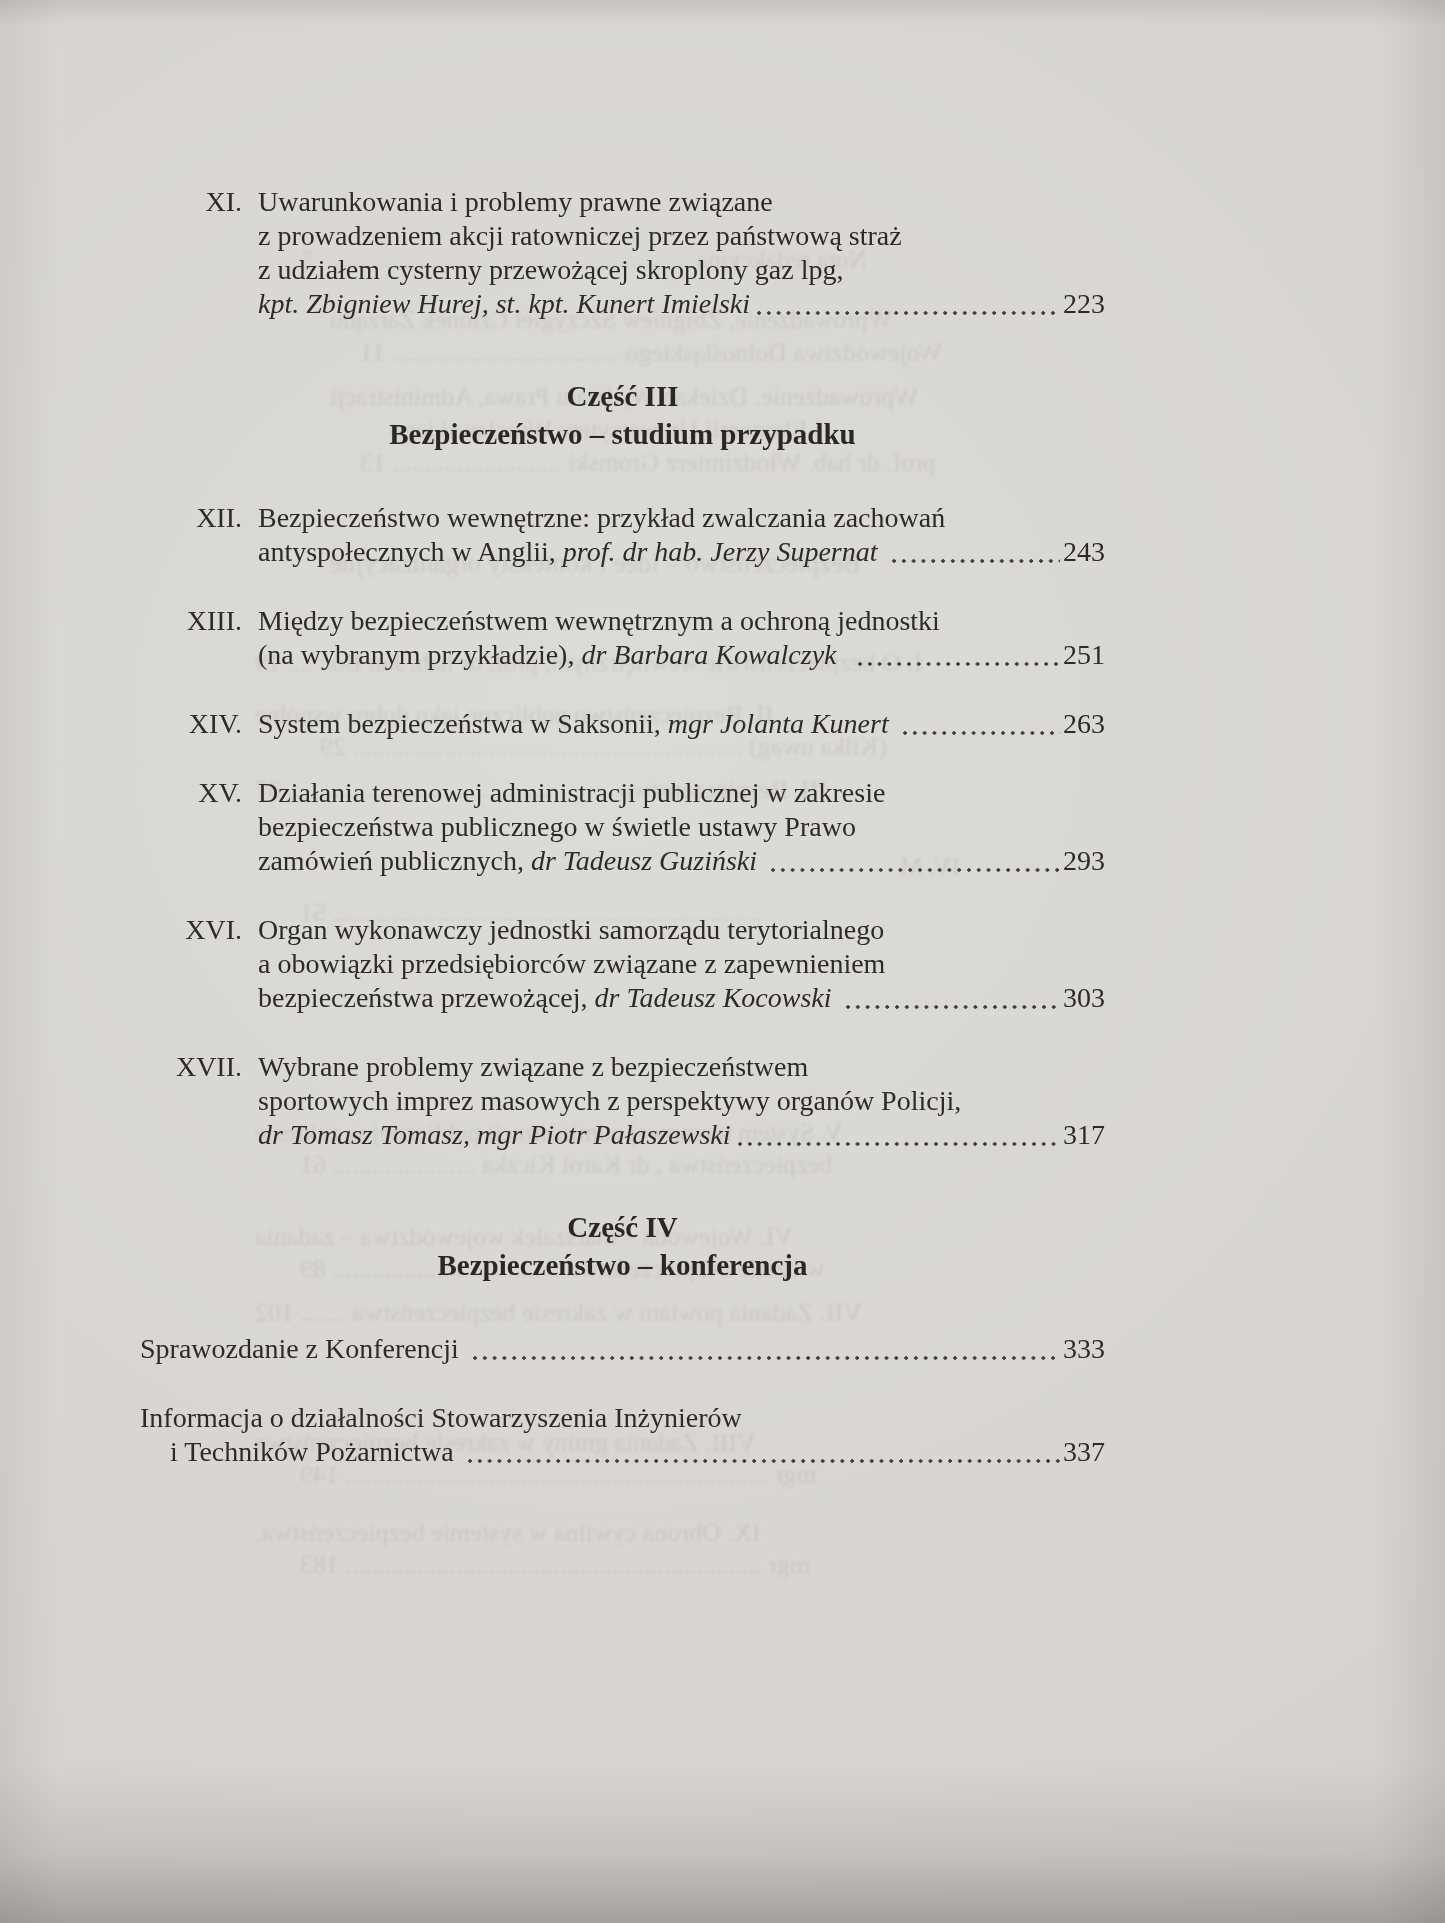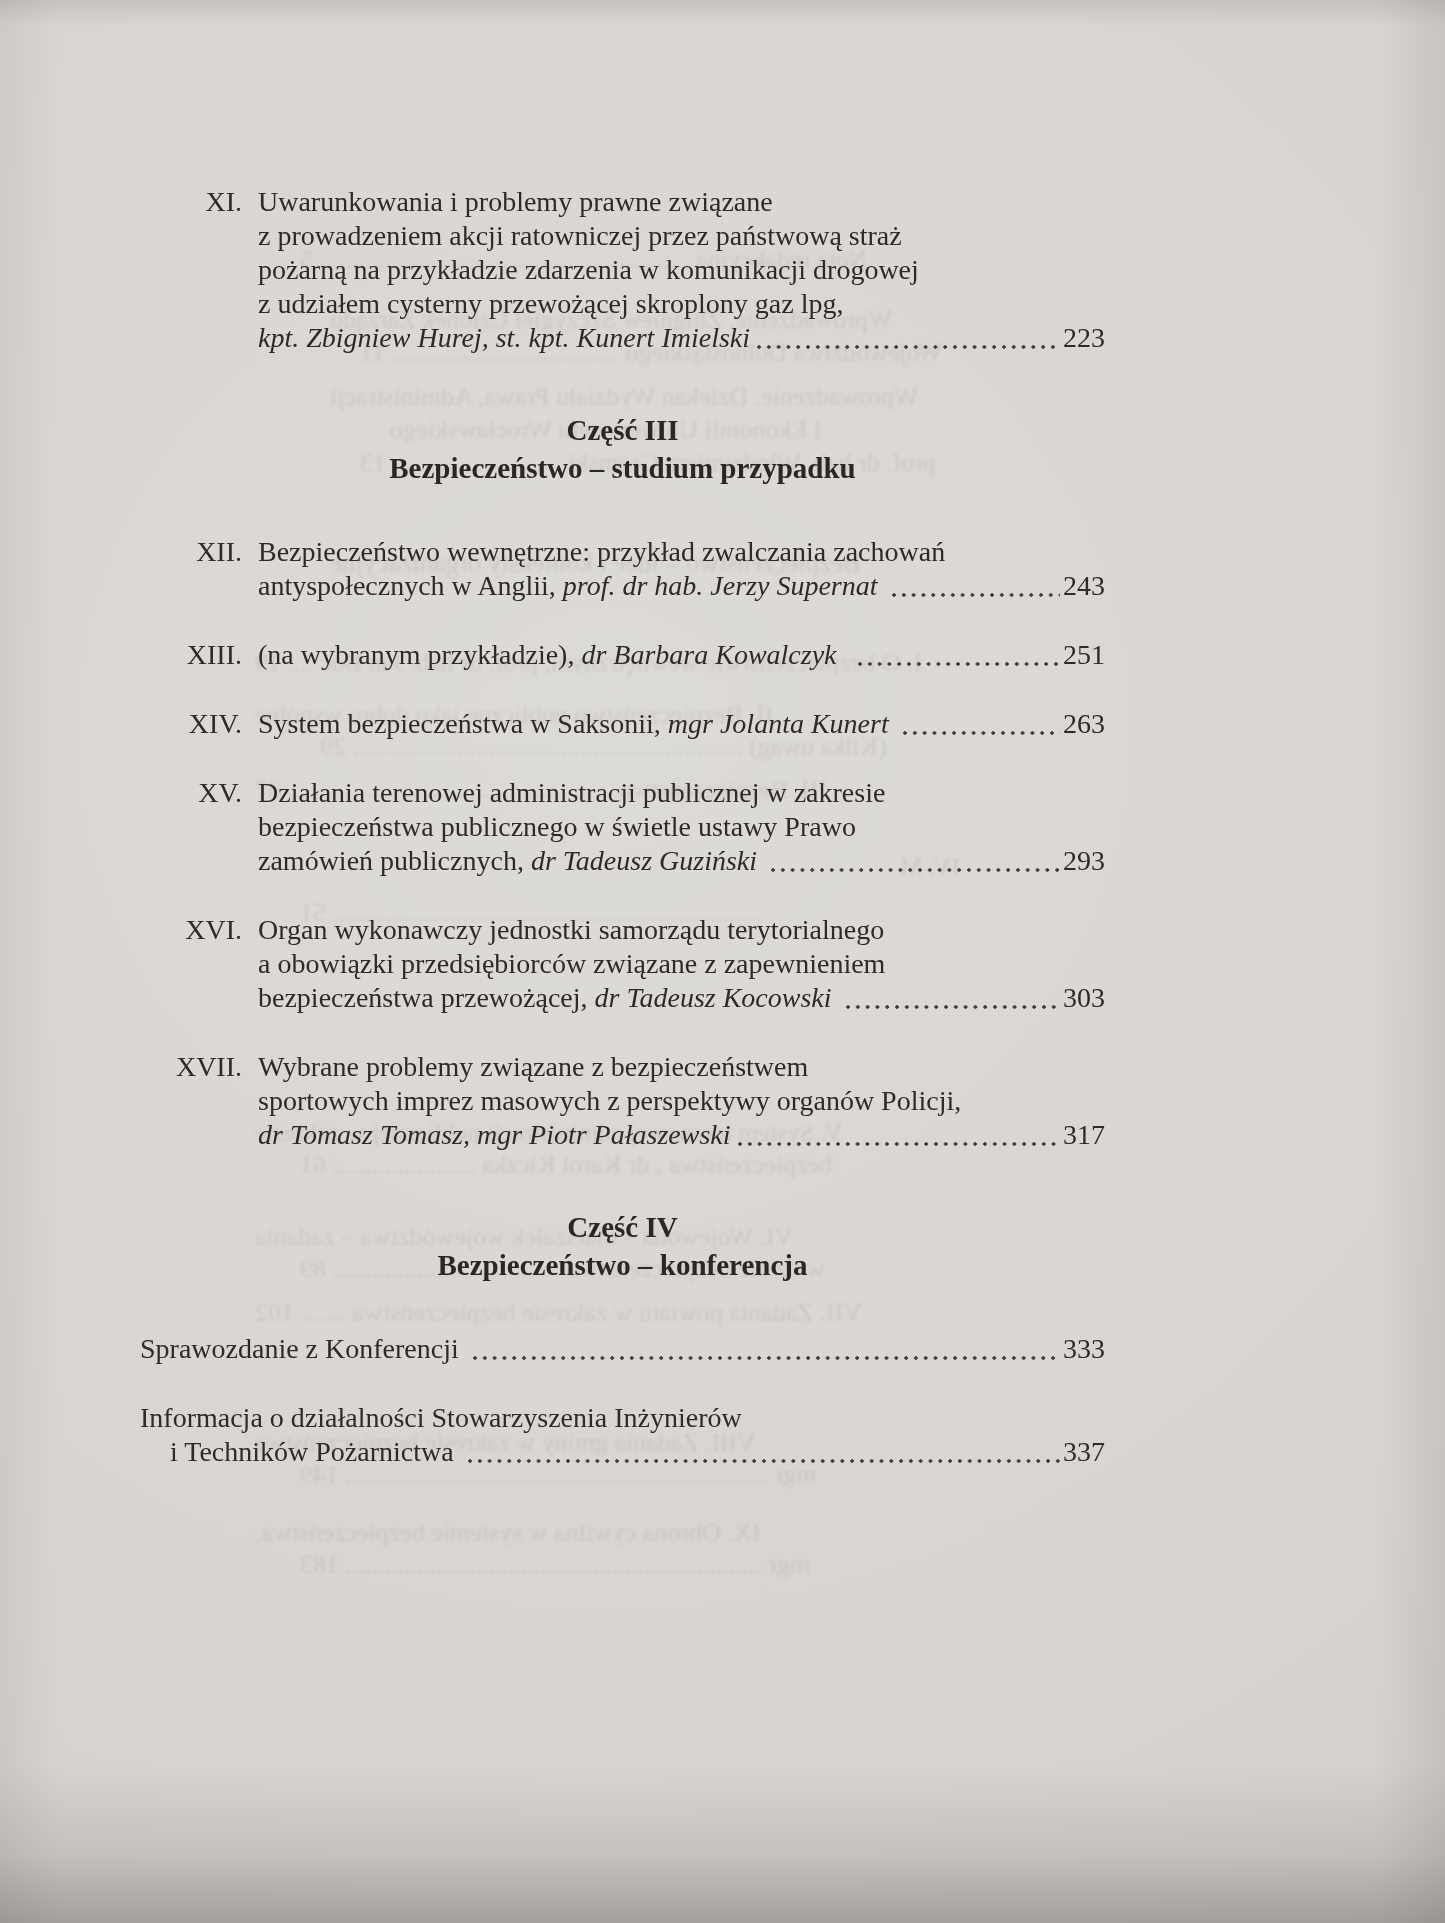--- a/index.html
+++ b/index.html
@@ -104,39 +104,39 @@
       <div class="bleed-line" style="left: 300px; top: 1460px; font-size: 26px;">mgr .................................................................  149</div>
       <div class="bleed-line" style="left: 255px; top: 1518px; font-size: 26px;">IX.  Obrona cywilna w systemie bezpieczeństwa,</div>
       <div class="bleed-line" style="left: 300px; top: 1550px; font-size: 26px;">mgr ................................................................  183</div>
     </div>
   <div class="content" id="toc">
       <div class="entry">
         <div class="numeral">XI.</div>
         <div class="body">
           <div class="line"><span>Uwarunkowania i problemy prawne związane</span></div>
           <div class="line"><span>z prowadzeniem akcji ratowniczej przez państwową straż</span></div>
-          <div class="line"><span>pożarną na przykładzie zdarzenia w komunikacji drogowej</span></div>
           <div class="line"><span>z udziałem cysterny przewożącej skroplony gaz lpg,</span></div>
           <div class="line"><span class="it">kpt. Zbigniew Hurej, st. kpt. Kunert Imielski</span><span class="leader"></span><span class="pg">223</span></div>
         </div>
       </div>
       <div class="section">
         <div class="section-title">Część III</div>
         <div class="section-subtitle">Bezpieczeństwo – studium przypadku</div>
       </div>
       <div class="entry">
         <div class="numeral">XII.</div>
         <div class="body">
           <div class="line"><span>Bezpieczeństwo wewnętrzne: przykład zwalczania zachowań</span></div>
           <div class="line"><span>antyspołecznych w Anglii, </span><span class="it">prof. dr hab. Jerzy Supernat</span><span> </span><span class="leader"></span><span class="pg">243</span></div>
         </div>
       </div>
       <div class="entry">
         <div class="numeral">XIII.</div>
         <div class="body">
+          <div class="line"><span>Między bezpieczeństwem wewnętrznym a ochroną jednostki</span></div>
           <div class="line"><span>(na wybranym przykładzie), </span><span class="it">dr Barbara Kowalczyk</span><span>  </span><span class="leader"></span><span class="pg">251</span></div>
         </div>
       </div>
       <div class="entry">
         <div class="numeral">XIV.</div>
         <div class="body">
           <div class="line"><span>System bezpieczeństwa w Saksonii, </span><span class="it">mgr Jolanta Kunert</span><span> </span><span class="leader"></span><span class="pg">263</span></div>
         </div>
       </div>
       <div class="entry">

